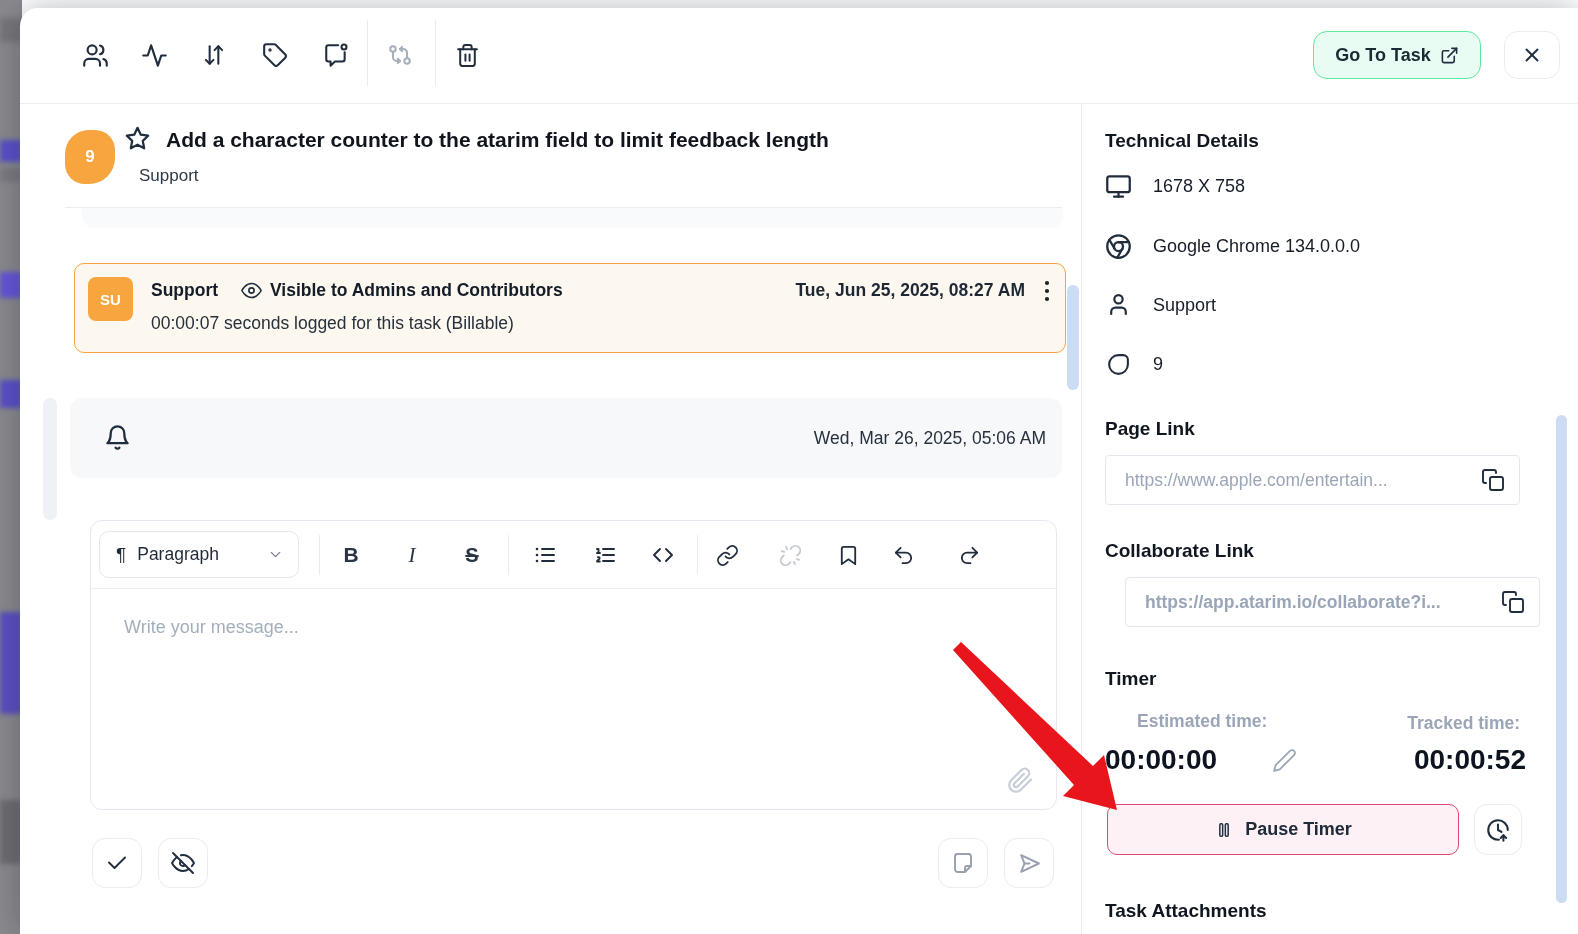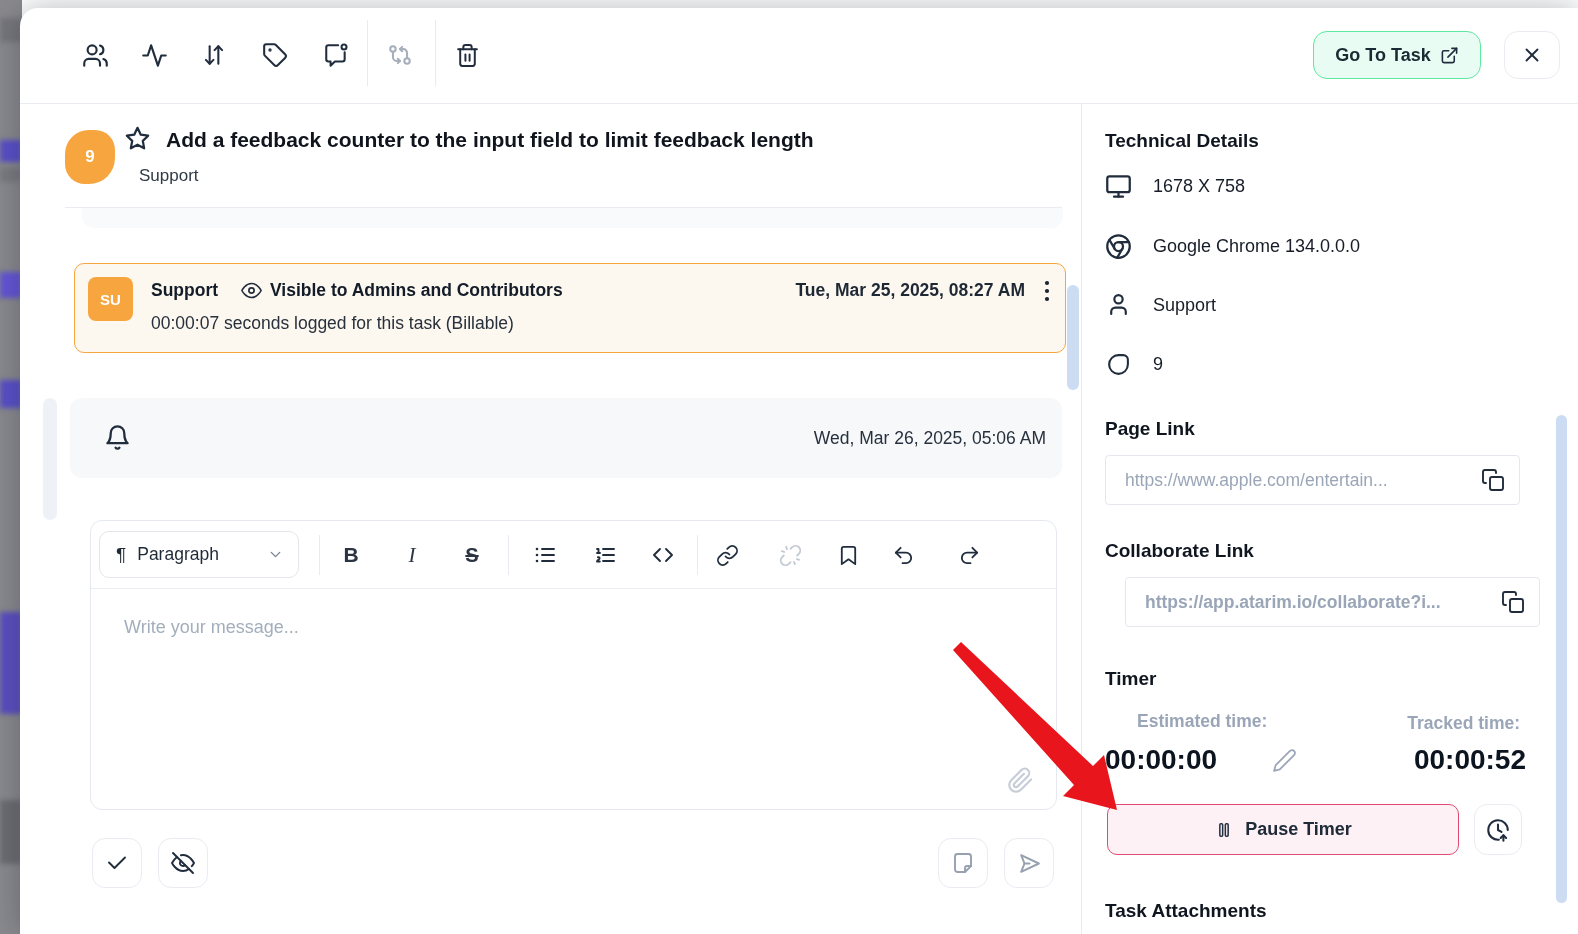--- a/index.html
+++ b/index.html
@@ -119,40 +119,40 @@
         <path d="m6 6 12 12"></path>
       </svg>
   </button>
 
   <div class="abs badge9" style="left:45px;top:122px;width:50px;height:54px;">9</div>
   <button class="abs" style="left:104px;top:117px;background:none;border:none;cursor:pointer;">
     <svg class="ic" width="27" height="27" viewBox="0 0 24 24" style="stroke-width:2;">
         <polygon points="12 2.5 14.9 8.6 21.5 9.5 16.7 14.1 17.9 20.7 12 17.5 6.1 20.7 7.3 14.1 2.5 9.5 9.1 8.6"></polygon>
       </svg>
   </button>
-  <div class="abs" style="left:146px;top:120px;width:880px;font-size:21px;font-weight:700;color:#10151d;">Add a feedback counter to the input field to limit feedback length</div>
+  <div class="abs" style="left:146px;top:120px;width:880px;font-size:21px;font-weight:700;color:#10151d;">Add a character counter to the atarim field to limit feedback length</div>
   <div class="abs" style="left:119px;top:158px;font-size:17px;color:#2f3a47;">Support</div>
 
   <div class="abs hdiv" style="left:0;top:95px;width:1558px;"></div>
   <div class="abs hdiv" style="left:45px;top:199px;width:997px;"></div>
   <div class="abs vdiv" style="left:1061px;top:96px;height:830px;"></div>
 
   <div class="abs" style="left:62px;top:200px;width:981px;height:20px;background:#f8fafc;border-radius:0 0 12px 12px;"></div>
 
   <div class="abs scrollthumb" style="left:1047px;top:277px;width:12px;height:105px;background:#cbdcf3;"></div>
 
   <div class="abs" style="left:54px;top:255px;width:992px;height:90px;background:#fdf8ef;border:1.5px solid #f6a53f;border-radius:10px;">
     <div class="abs" style="left:13px;top:13px;width:45px;height:44px;background:#f6a53f;border-radius:8px;display:flex;align-items:center;justify-content:center;color:#fff;font-size:15px;font-weight:600;">SU</div>
     <div class="abs cardtxt" style="left:76px;top:16px;font-weight:700;color:#131c28;">Support</div>
     <svg class="abs ic" style="left:166px;top:16px;" width="21" height="21" viewBox="0 0 24 24">
         <path d="M1 12s4-8 11-8 11 8 11 8-4 8-11 8-11-8-11-8z"></path>
         <circle cx="12" cy="12" r="3"></circle>
       </svg>
     <div class="abs cardtxt" style="left:195px;top:16px;font-weight:700;color:#131c28;">Visible to Admins and Contributors</div>
-    <div class="abs cardtxt" style="top:16px;right:40px;font-weight:600;color:#1e2835;">Tue, Mar 25, 2025, 08:27 AM</div>
+    <div class="abs cardtxt" style="top:16px;right:40px;font-weight:600;color:#1e2835;">Tue, Jun 25, 2025, 08:27 AM</div>
     <button class="abs" style="right:6px;top:14px;background:none;border:none;cursor:pointer;">
       <svg width="24" height="28" viewBox="0 0 24 28">
           <circle cx="12" cy="5" r="2.1" fill="#1a232e"></circle>
           <circle cx="12" cy="13" r="2.1" fill="#1a232e"></circle>
           <circle cx="12" cy="21" r="2.1" fill="#1a232e"></circle>
         </svg>
     </button>
     <div class="abs cardtxt" style="left:76px;top:49px;color:#27303c;">00:00:07 seconds logged for this task (Billable)</div>
   </div>
 

